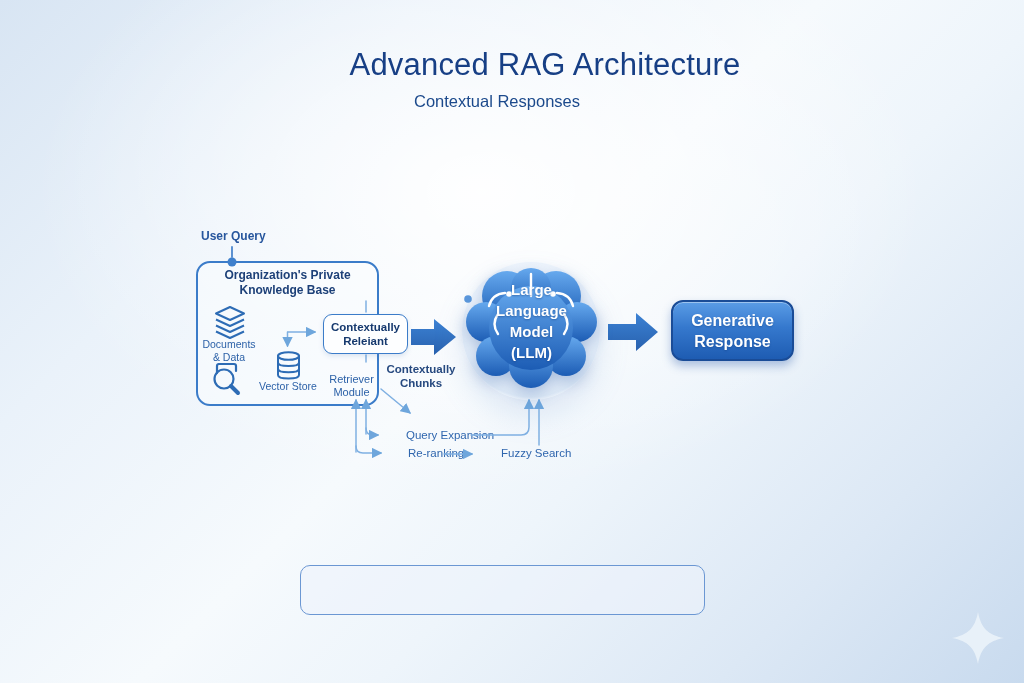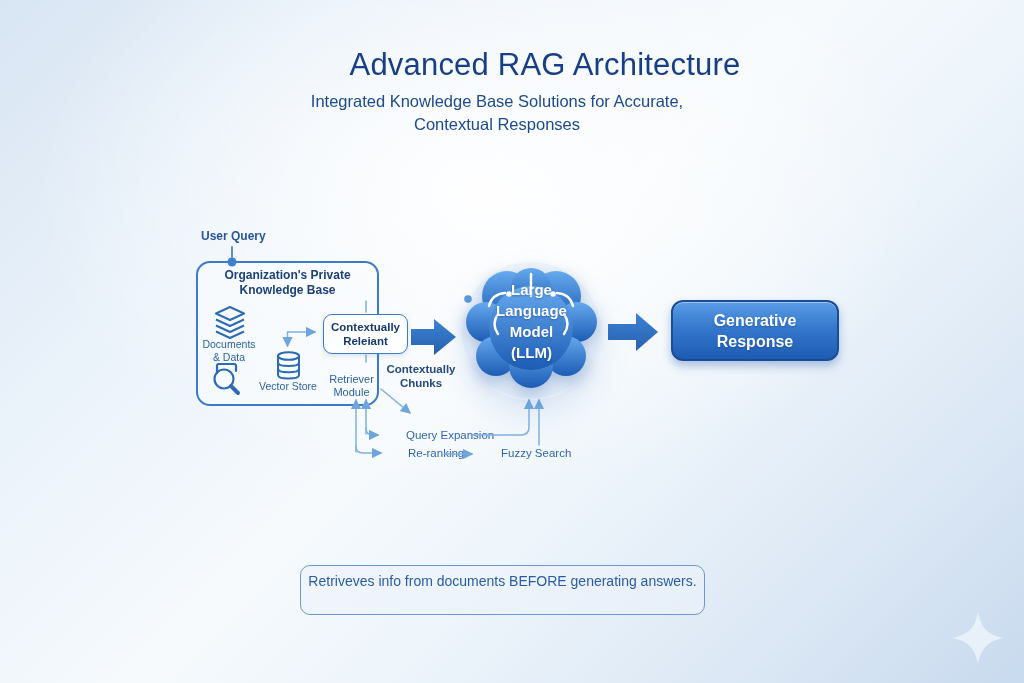--- a/index.html
+++ b/index.html
@@ -24,37 +24,36 @@
   .rel-box{left:323px;top:314px;width:85px;height:40px;border:1.8px solid #3b7cc9;border-radius:9px;background:#fdfeff;box-sizing:border-box;
     font-size:11.5px;font-weight:bold;color:#16396e;line-height:13.5px;padding-top:6px;z-index:5;box-shadow:0 2px 5px rgba(80,120,180,.18);}
   .chunks-label{left:383px;top:362px;width:76px;font-size:11.5px;font-weight:bold;color:#26497f;line-height:14px;}
   .ann{font-size:11.5px;color:#2f66ae;white-space:nowrap;margin-left:22px;}
   .halo{left:462px;top:262px;width:138px;height:138px;border-radius:50%;
     background:radial-gradient(circle at 50% 45%, #ffffff 0%, #fafcff 42%, #edf4fc 62%, #e1ecf8 71%, rgba(223,234,248,0) 76%);
     box-shadow:0 16px 30px rgba(110,150,205,.18);}
   .brain-svg{left:456px;top:256px;filter:drop-shadow(0 6px 8px rgba(30,80,160,.35));z-index:4;}
   .llm-text{left:481px;top:279px;width:101px;font-size:15px;font-weight:bold;color:#ffffff;line-height:21px;z-index:6;
     text-shadow:0 1px 2px rgba(15,55,120,.45);}
-  .resp-btn{left:671px;top:300px;width:168px;height:61px;border:2px solid #1a4c97;border-radius:12px;box-sizing:border-box;
+  .resp-btn{left:671px;top:300px;width:123px;height:61px;border:2px solid #1a4c97;border-radius:12px;box-sizing:border-box;
     background:linear-gradient(180deg,#5a9ce6 0%,#3578cd 45%,#1e5cb2 100%);
     box-shadow:0 5px 10px rgba(40,90,170,.35), inset 0 1px 0 rgba(255,255,255,.4);
     font-size:16px;font-weight:bold;color:#fff;line-height:21px;padding-top:8px;text-shadow:0 1px 2px rgba(15,55,120,.4);}
   .note-box{left:300px;top:565px;width:405px;height:50px;border:1.6px solid #6b97d3;border-radius:10px;box-sizing:border-box;
     background:rgba(236,243,251,.55);font-size:14px;color:#2a5ca6;line-height:20px;padding-top:5px;}
   svg{display:block;}
   .conn{z-index:3;pointer-events:none;left:0;top:0;}
 </style>
 </head>
 <body>
 
 <div class="canvas">
 
   <div class="abs title ctr">Advanced RAG Architecture</div>
   <div class="abs subtitle ctr">
-    <div>Integrated Knowledge Base Solutions for Accurate,</div>
     <div>Contextual Responses</div>
   </div>
 
   <div class="abs user-query">User Query</div>
 
   <div class="abs kb-box"></div>
   <div class="abs kb-title ctr">
     <div>Organization's Private</div>
     <div>Knowledge Base</div>
   </div>
@@ -190,20 +189,19 @@
   <div class="abs resp-btn ctr">
     <div>Generative</div>
     <div>Response</div>
   </div>
 
   <div class="abs ann" style="left:384px;top:429px;">Query Expansion</div>
   <div class="abs ann" style="left:386px;top:447px;">Re-ranking</div>
   <div class="abs ann" style="left:479px;top:447px;">Fuzzy Search</div>
 
   <div class="abs note-box ctr">
-    <div>Retriveves info from documents BEFORE generating answers.</div>
   </div>
 
   <svg class="abs" style="left:952px;top:612px;" width="52" height="52" viewBox="0 0 52 52">
     <path d="M26 0 C29 16 36 23 52 26 C36 29 29 36 26 52 C23 36 16 29 0 26 C16 23 23 16 26 0 Z" fill="#e9f1f9" opacity="0.95"></path>
   </svg>
 
 </div>
 
 </body></html>

